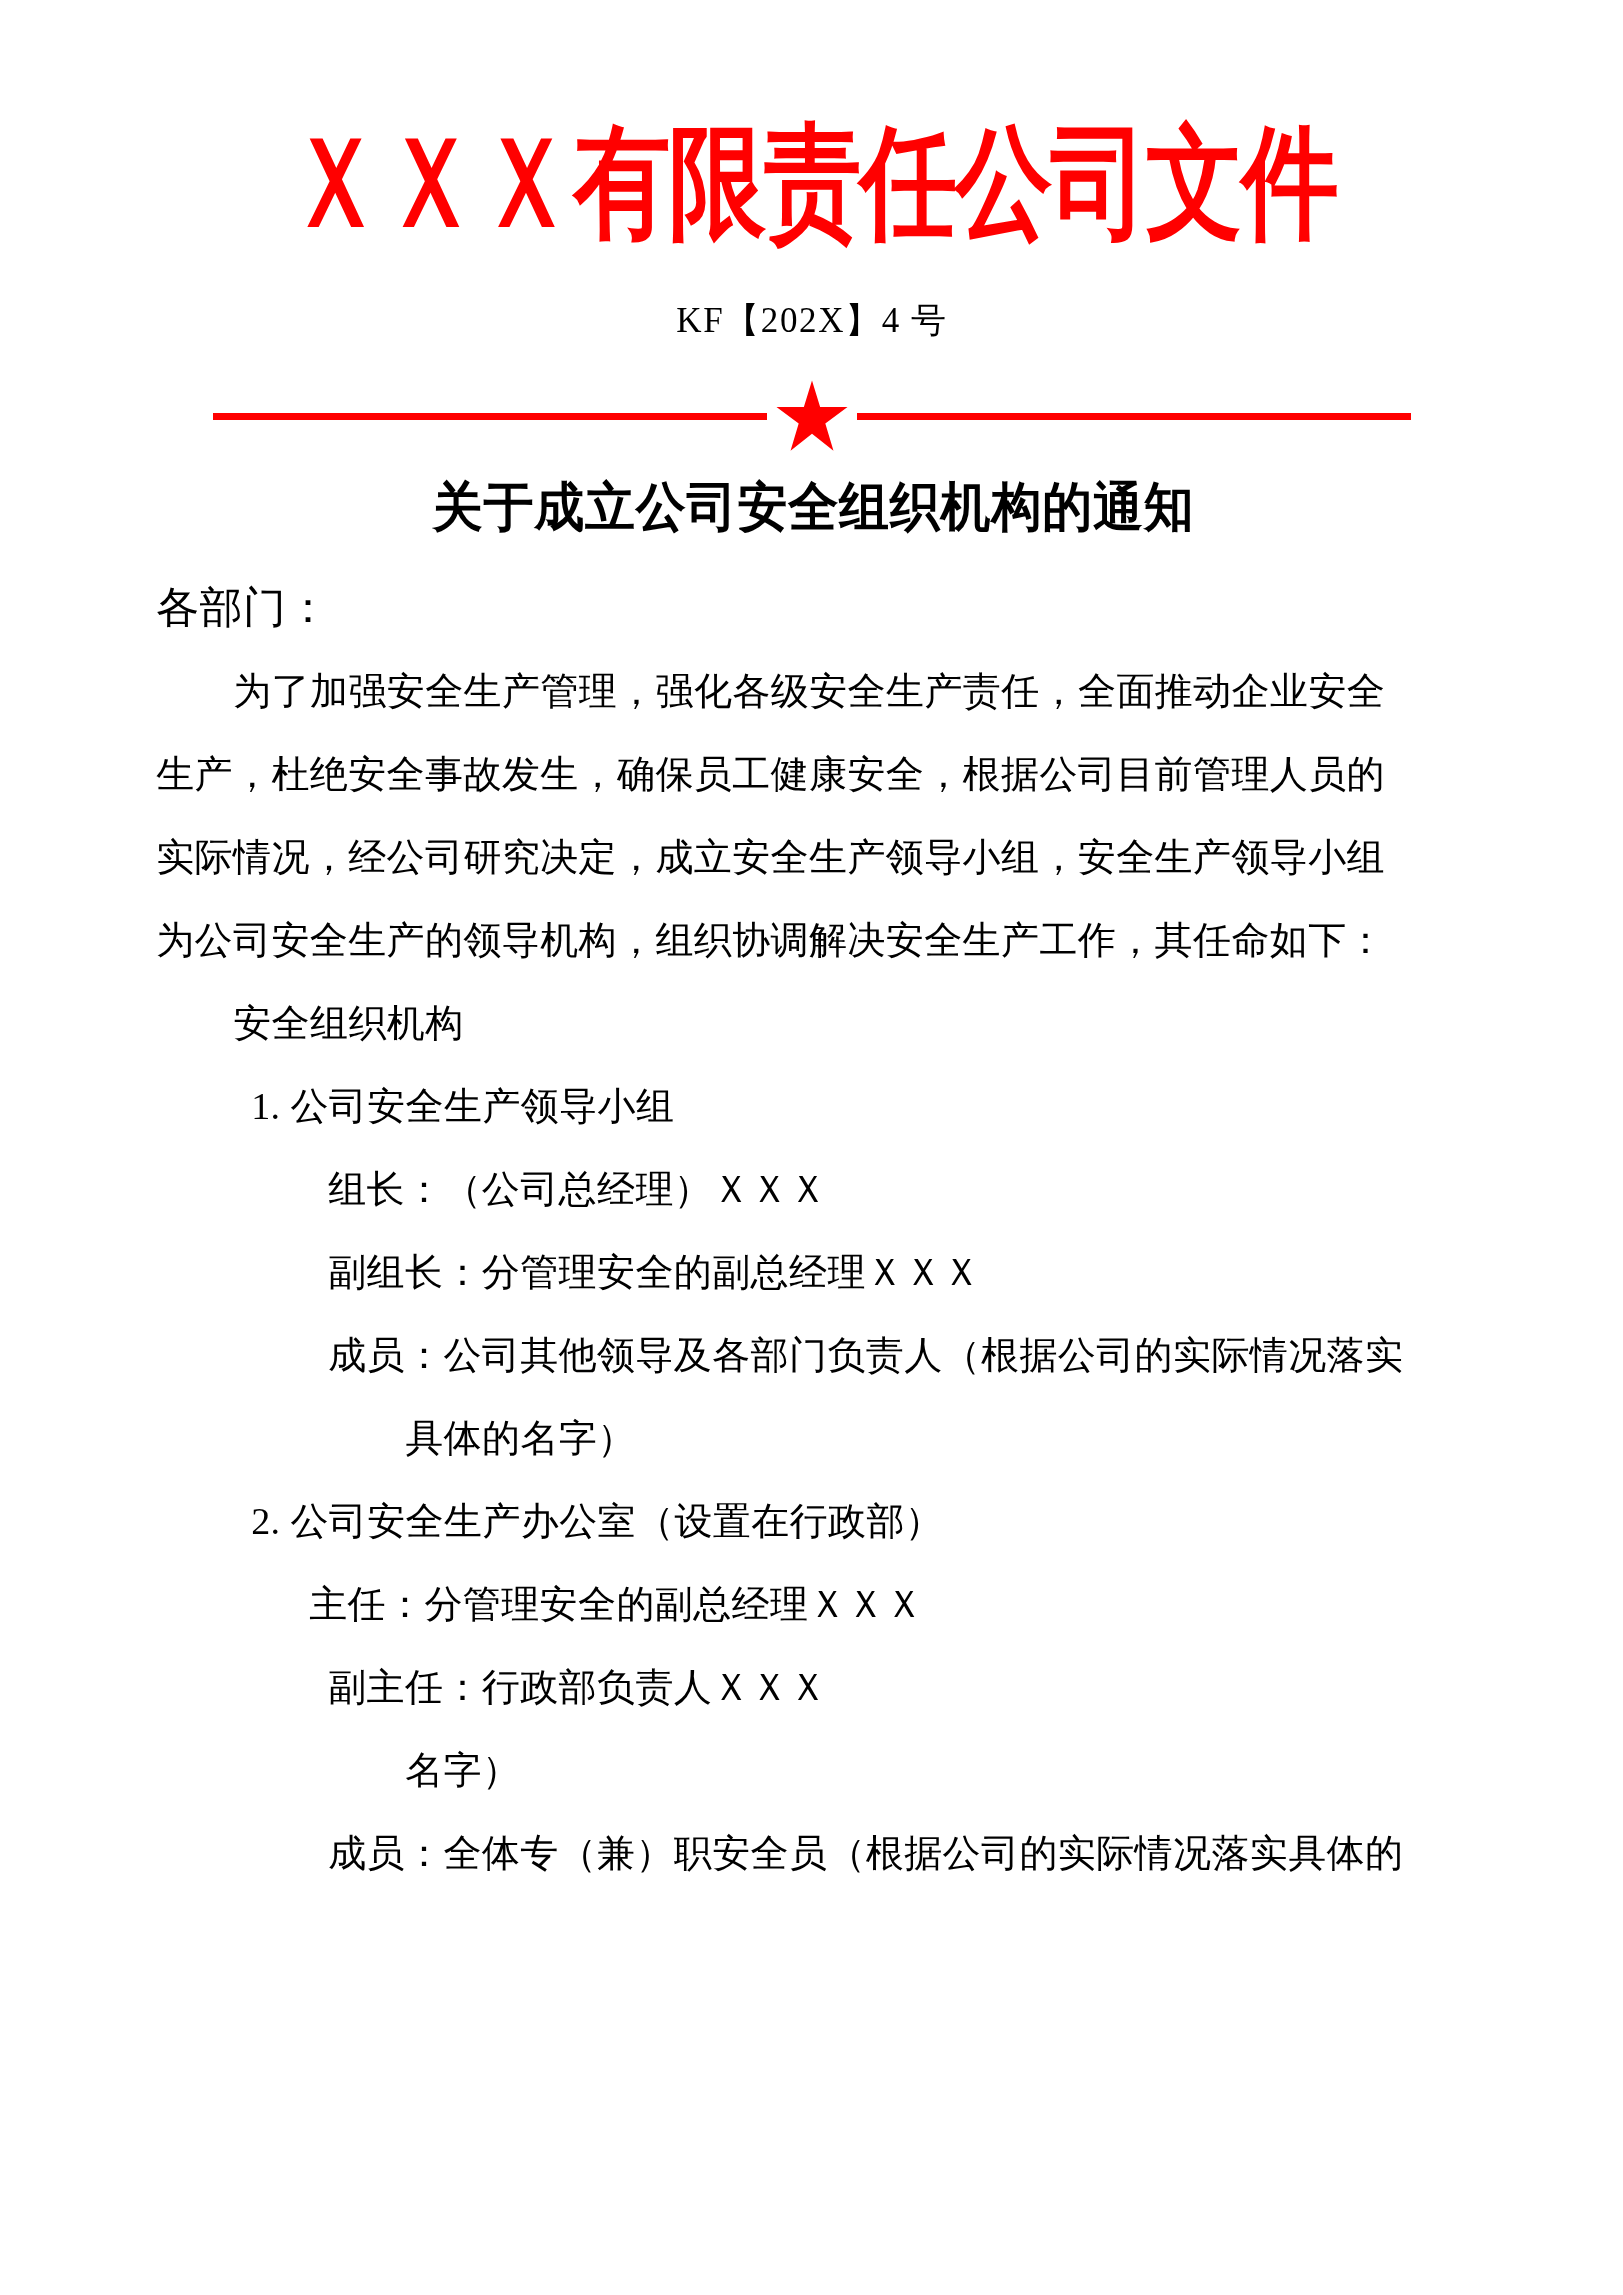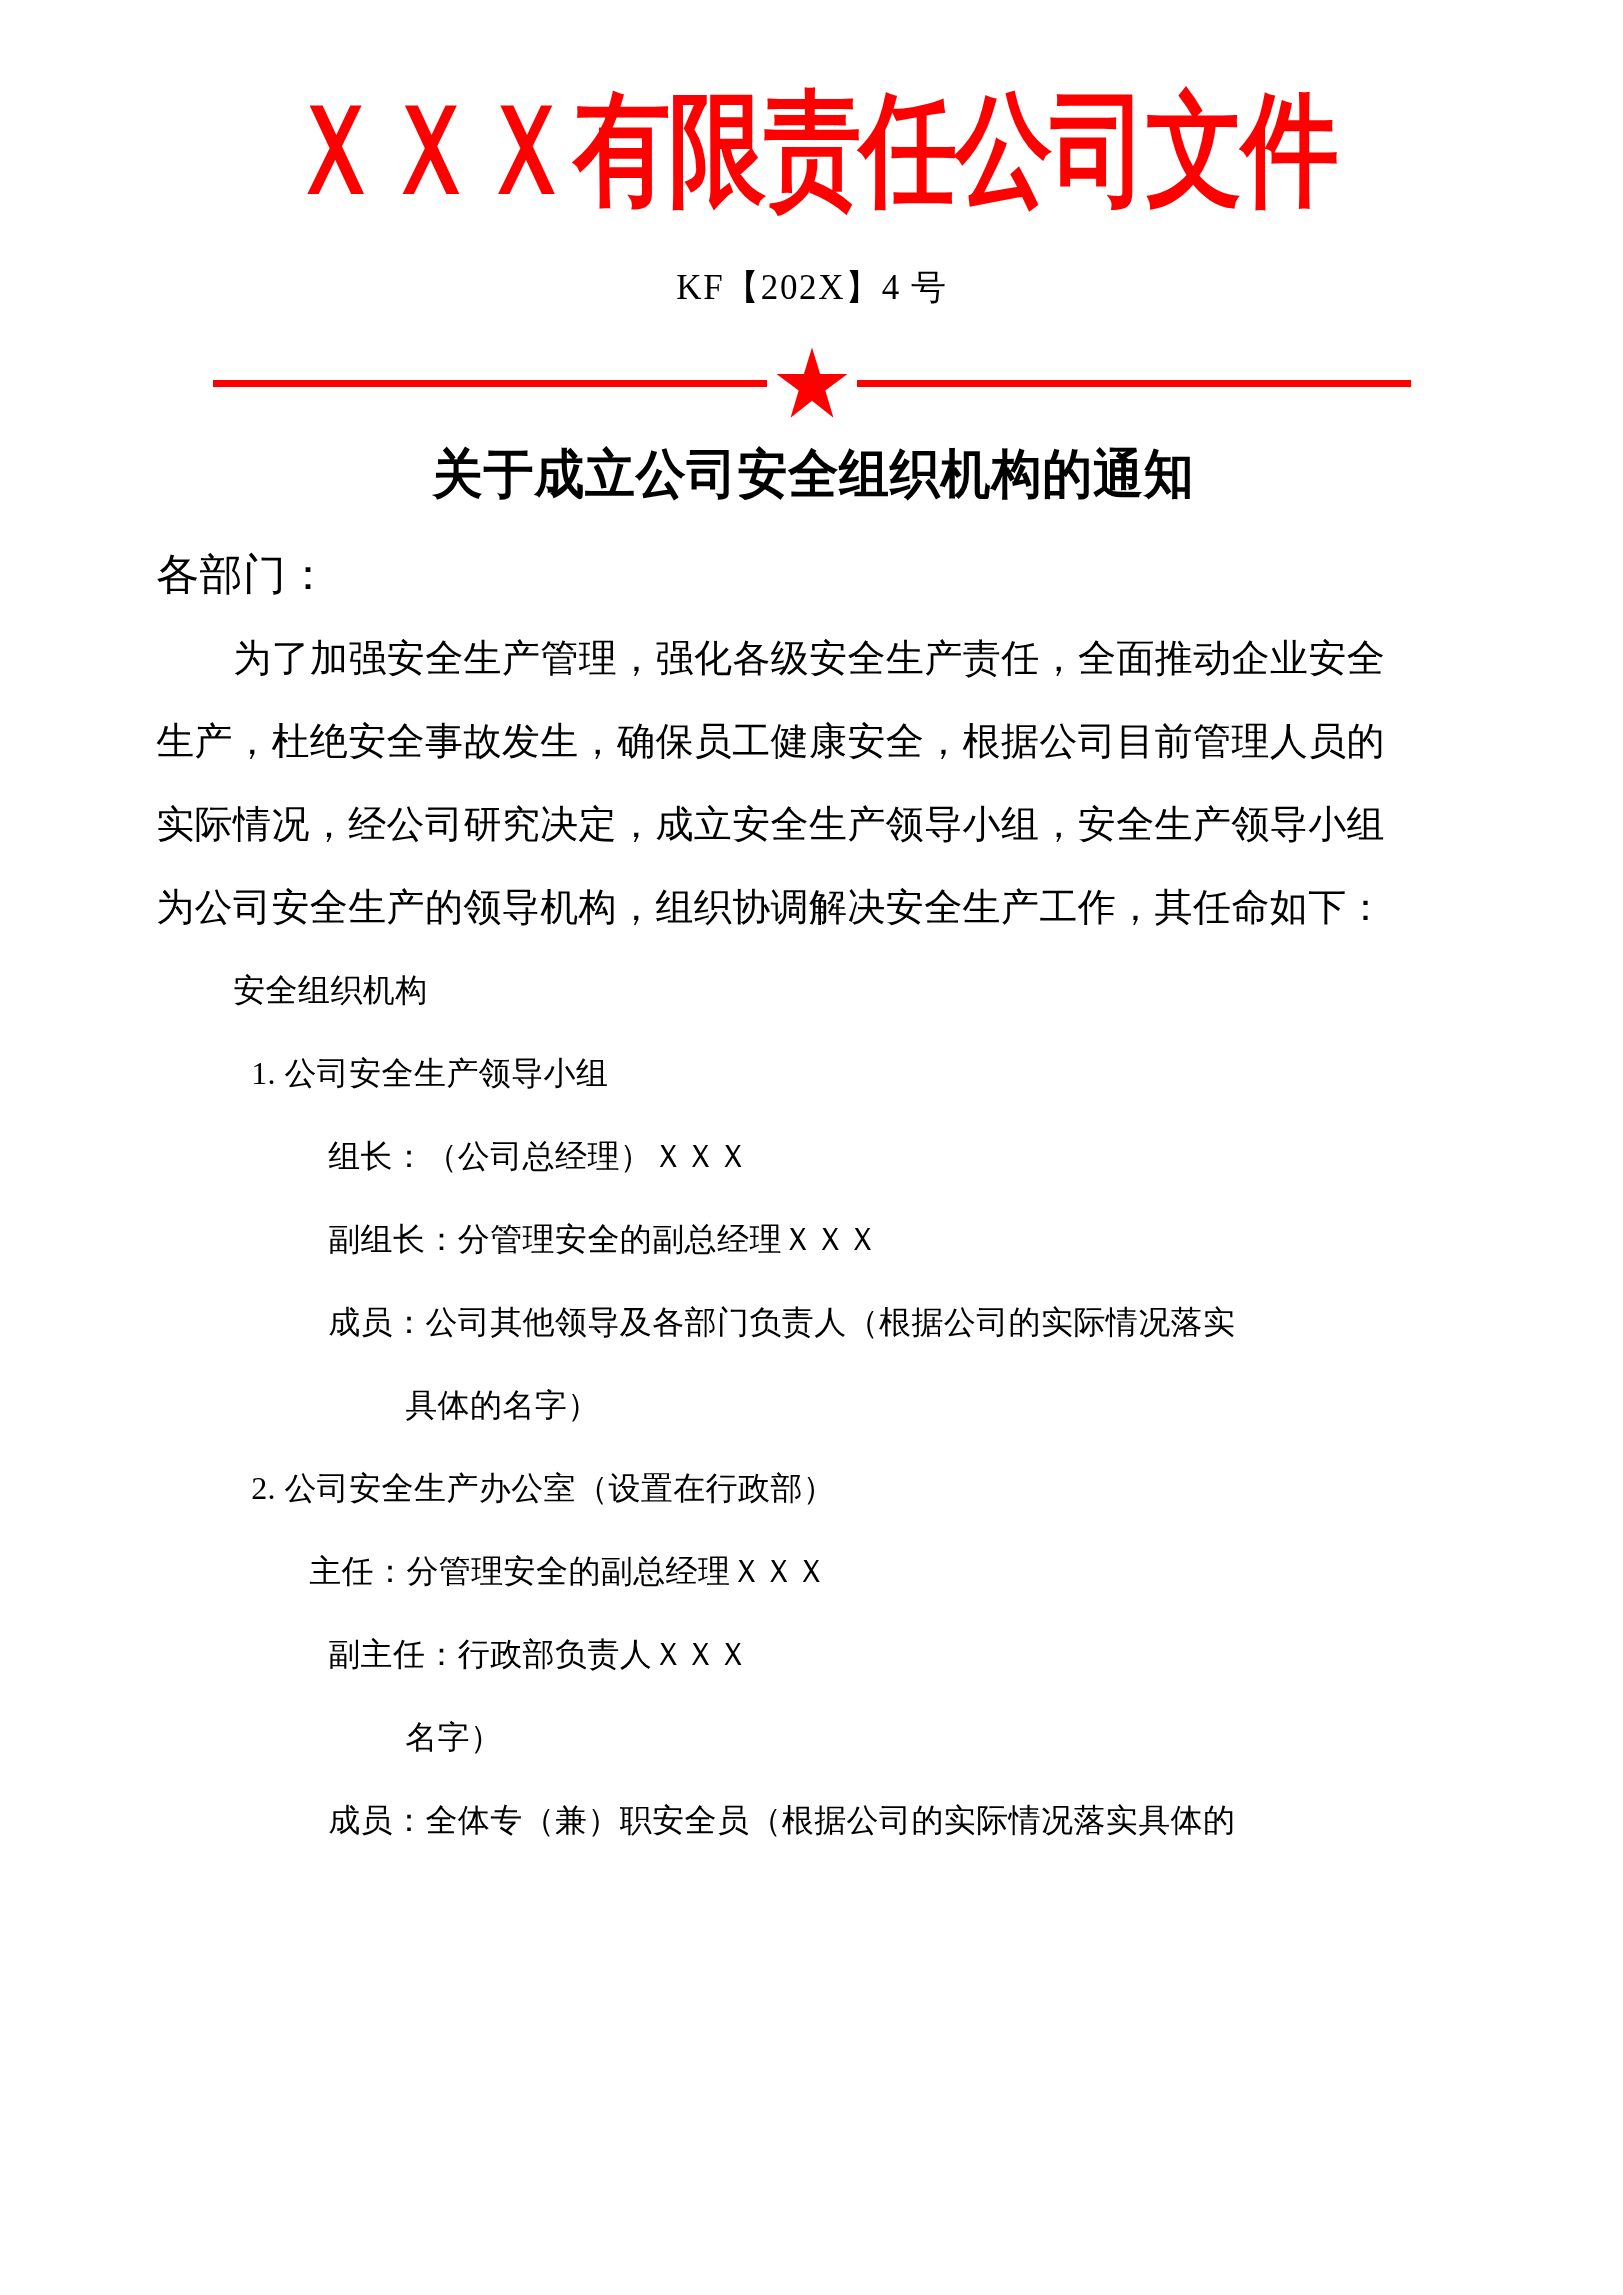--- a/index.html
+++ b/index.html
@@ -19,21 +19,21 @@
     position: relative;
     width: 1624px;
     height: 2295px;
     box-sizing: border-box;
     background: #ffffff;
     overflow: hidden;
   }
 
   
   .letterhead {
-    padding-top: 81px;
+    padding-top: 114px;
     text-align: center;
   }
   .letterhead-title {
     font-family: "DejaVu Sans", "Liberation Sans", sans-serif;
     font-weight: 700;
     font-size: 101px;
     line-height: 1.12;
     letter-spacing: -1.6px;
     color: #ff0000;
     transform: scaleY(1.22) scaleX(0.96);
@@ -107,21 +107,21 @@
   .para {
     margin-top: 21px;
     font-size: 38px;
     line-height: 83px;
     letter-spacing: 0.4px;
   }
   .para .ln { display: block; white-space: nowrap; }
   .para .ln.first { text-indent: 77px; }
 
   .block-line {
-    font-size: 32px;
+    font-size: 38px;
     line-height: 83px;
     letter-spacing: 0.4px;
     white-space: nowrap;
     font-family: Liberation Serif, serif;
   }
 
   
   .ind-1 { padding-left: 77px; }    
   .ind-2 { padding-left: 95px; }   
   .ind-3 { padding-left: 153px; }   

